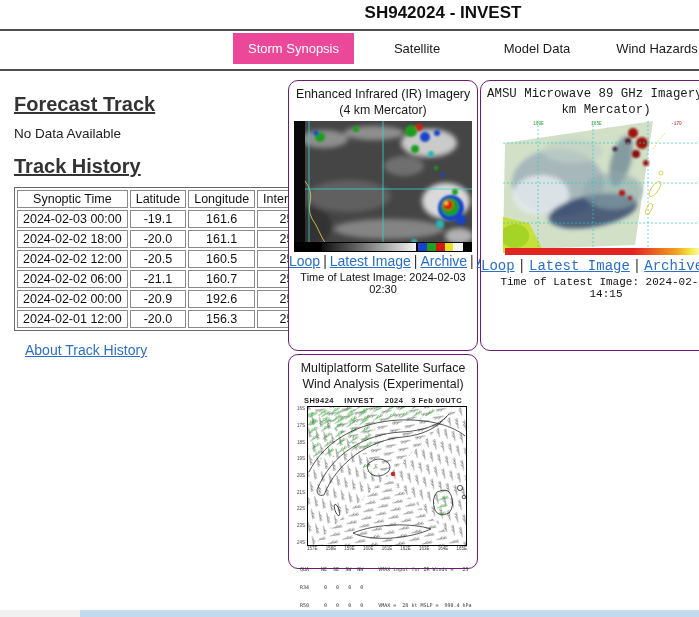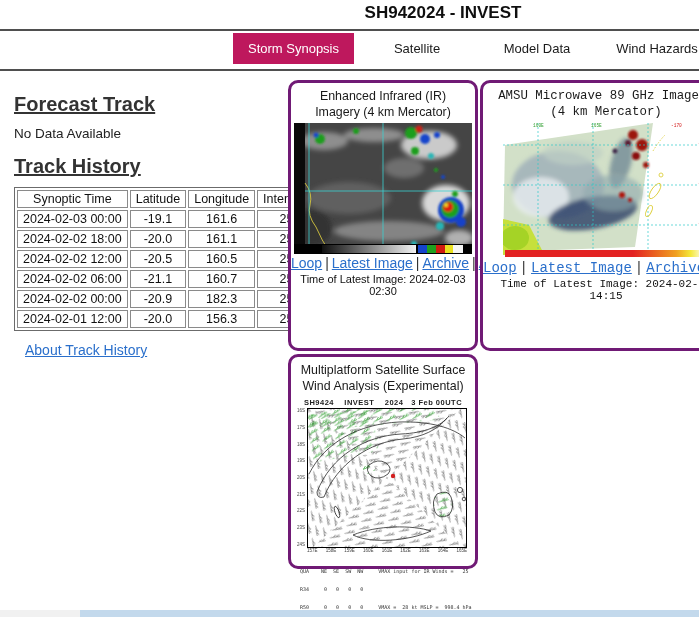--- a/index.html
+++ b/index.html
@@ -6,39 +6,39 @@
   .page{position:relative;width:699px;height:617px;background:#fff;overflow:hidden;
         font-family:"Liberation Sans","DejaVu Sans",sans-serif;color:#111;}
 
   .page-title{position:absolute;left:443px;top:3px;transform:translateX(-50%);
         font-size:17px;font-weight:600;white-space:nowrap;color:#0f0f0f;}
   .hr{position:absolute;left:0;width:699px;height:2px;background:#4f4f4f;}
   .hr1{top:29px;} .hr2{top:69px;}
 
   .tab{position:absolute;top:33px;height:31px;display:flex;align-items:center;justify-content:center;
        font-size:13px;color:#1a1a1a;cursor:pointer;white-space:nowrap;}
-  .tab.active{background:#be185d;color:#fff;}
+  .tab.active{background:#ec4899;color:#fff;}
   .tab-storm{left:233px;width:121px;}
   .tab-satellite{left:367px;width:100px;}
   .tab-model{left:487px;width:100px;}
   .tab-wind{left:607px;width:100px;}
 
   .heading{position:absolute;left:14px;font-size:20px;font-weight:600;color:#333;
            text-decoration:underline;}
   .h-forecast{top:93px;} .h-track{top:155px;}
   .nodata{position:absolute;left:14px;top:126px;font-size:13.5px;color:#222;}
   .about-link{position:absolute;left:25px;top:342px;font-size:14px;color:#2a6fcb;
            text-decoration:underline;cursor:pointer;}
 
   table.track{position:absolute;left:14px;top:187px;border-collapse:separate;border-spacing:2px;
            border:1px solid #6b6b6b;font-size:12.5px;color:#111;background:#fff;}
   table.track th,table.track td{border:1px solid #8a8a8a;padding:1px 5px;text-align:center;
            font-weight:normal;white-space:nowrap;}
 
-  .panel{position:absolute;border:3px solid #701a75;border-radius:10px;background:#fff;box-sizing:border-box;}
+  .panel{position:absolute;border:1px solid #701a75;border-radius:10px;background:#fff;box-sizing:border-box;}
   .panel-ir{left:288px;top:80px;width:190px;height:271px;}
   .panel-amsu{left:480px;top:80px;width:252px;height:271px;font-family:Liberation Mono, monospace;}
   .panel-wind{left:288px;top:354px;width:190px;height:215px;}
   .panel-title{padding:5px 6px 2px;font-size:12.4px;line-height:1.3;text-align:center;color:#1a1a1a;}
   .panel-img{display:block;margin:1px auto 0;cursor:pointer;}
   .panel-links{text-align:center;font-size:14px;margin-top:1px;white-space:nowrap;}
   .panel-links a{color:#2a6fcb;text-decoration:underline;cursor:pointer;}
   .panel-links .sep{color:#333;margin:0 3px;}
   .panel-time{text-align:center;font-size:11px;margin-top:2px;color:#111;}
 
@@ -113,21 +113,21 @@
         </tr>
         <tr>
           <td>2024-02-02 06:00</td>
           <td>-21.1</td>
           <td>160.7</td>
           <td>25</td>
         </tr>
         <tr>
           <td>2024-02-02 00:00</td>
           <td>-20.9</td>
-          <td>182.3</td>
+          <td>192.6</td>
           <td>25</td>
         </tr>
         <tr>
           <td>2024-02-01 12:00</td>
           <td>-20.0</td>
           <td>156.3</td>
           <td>25</td>
         </tr>
       </tbody>
   </table>

